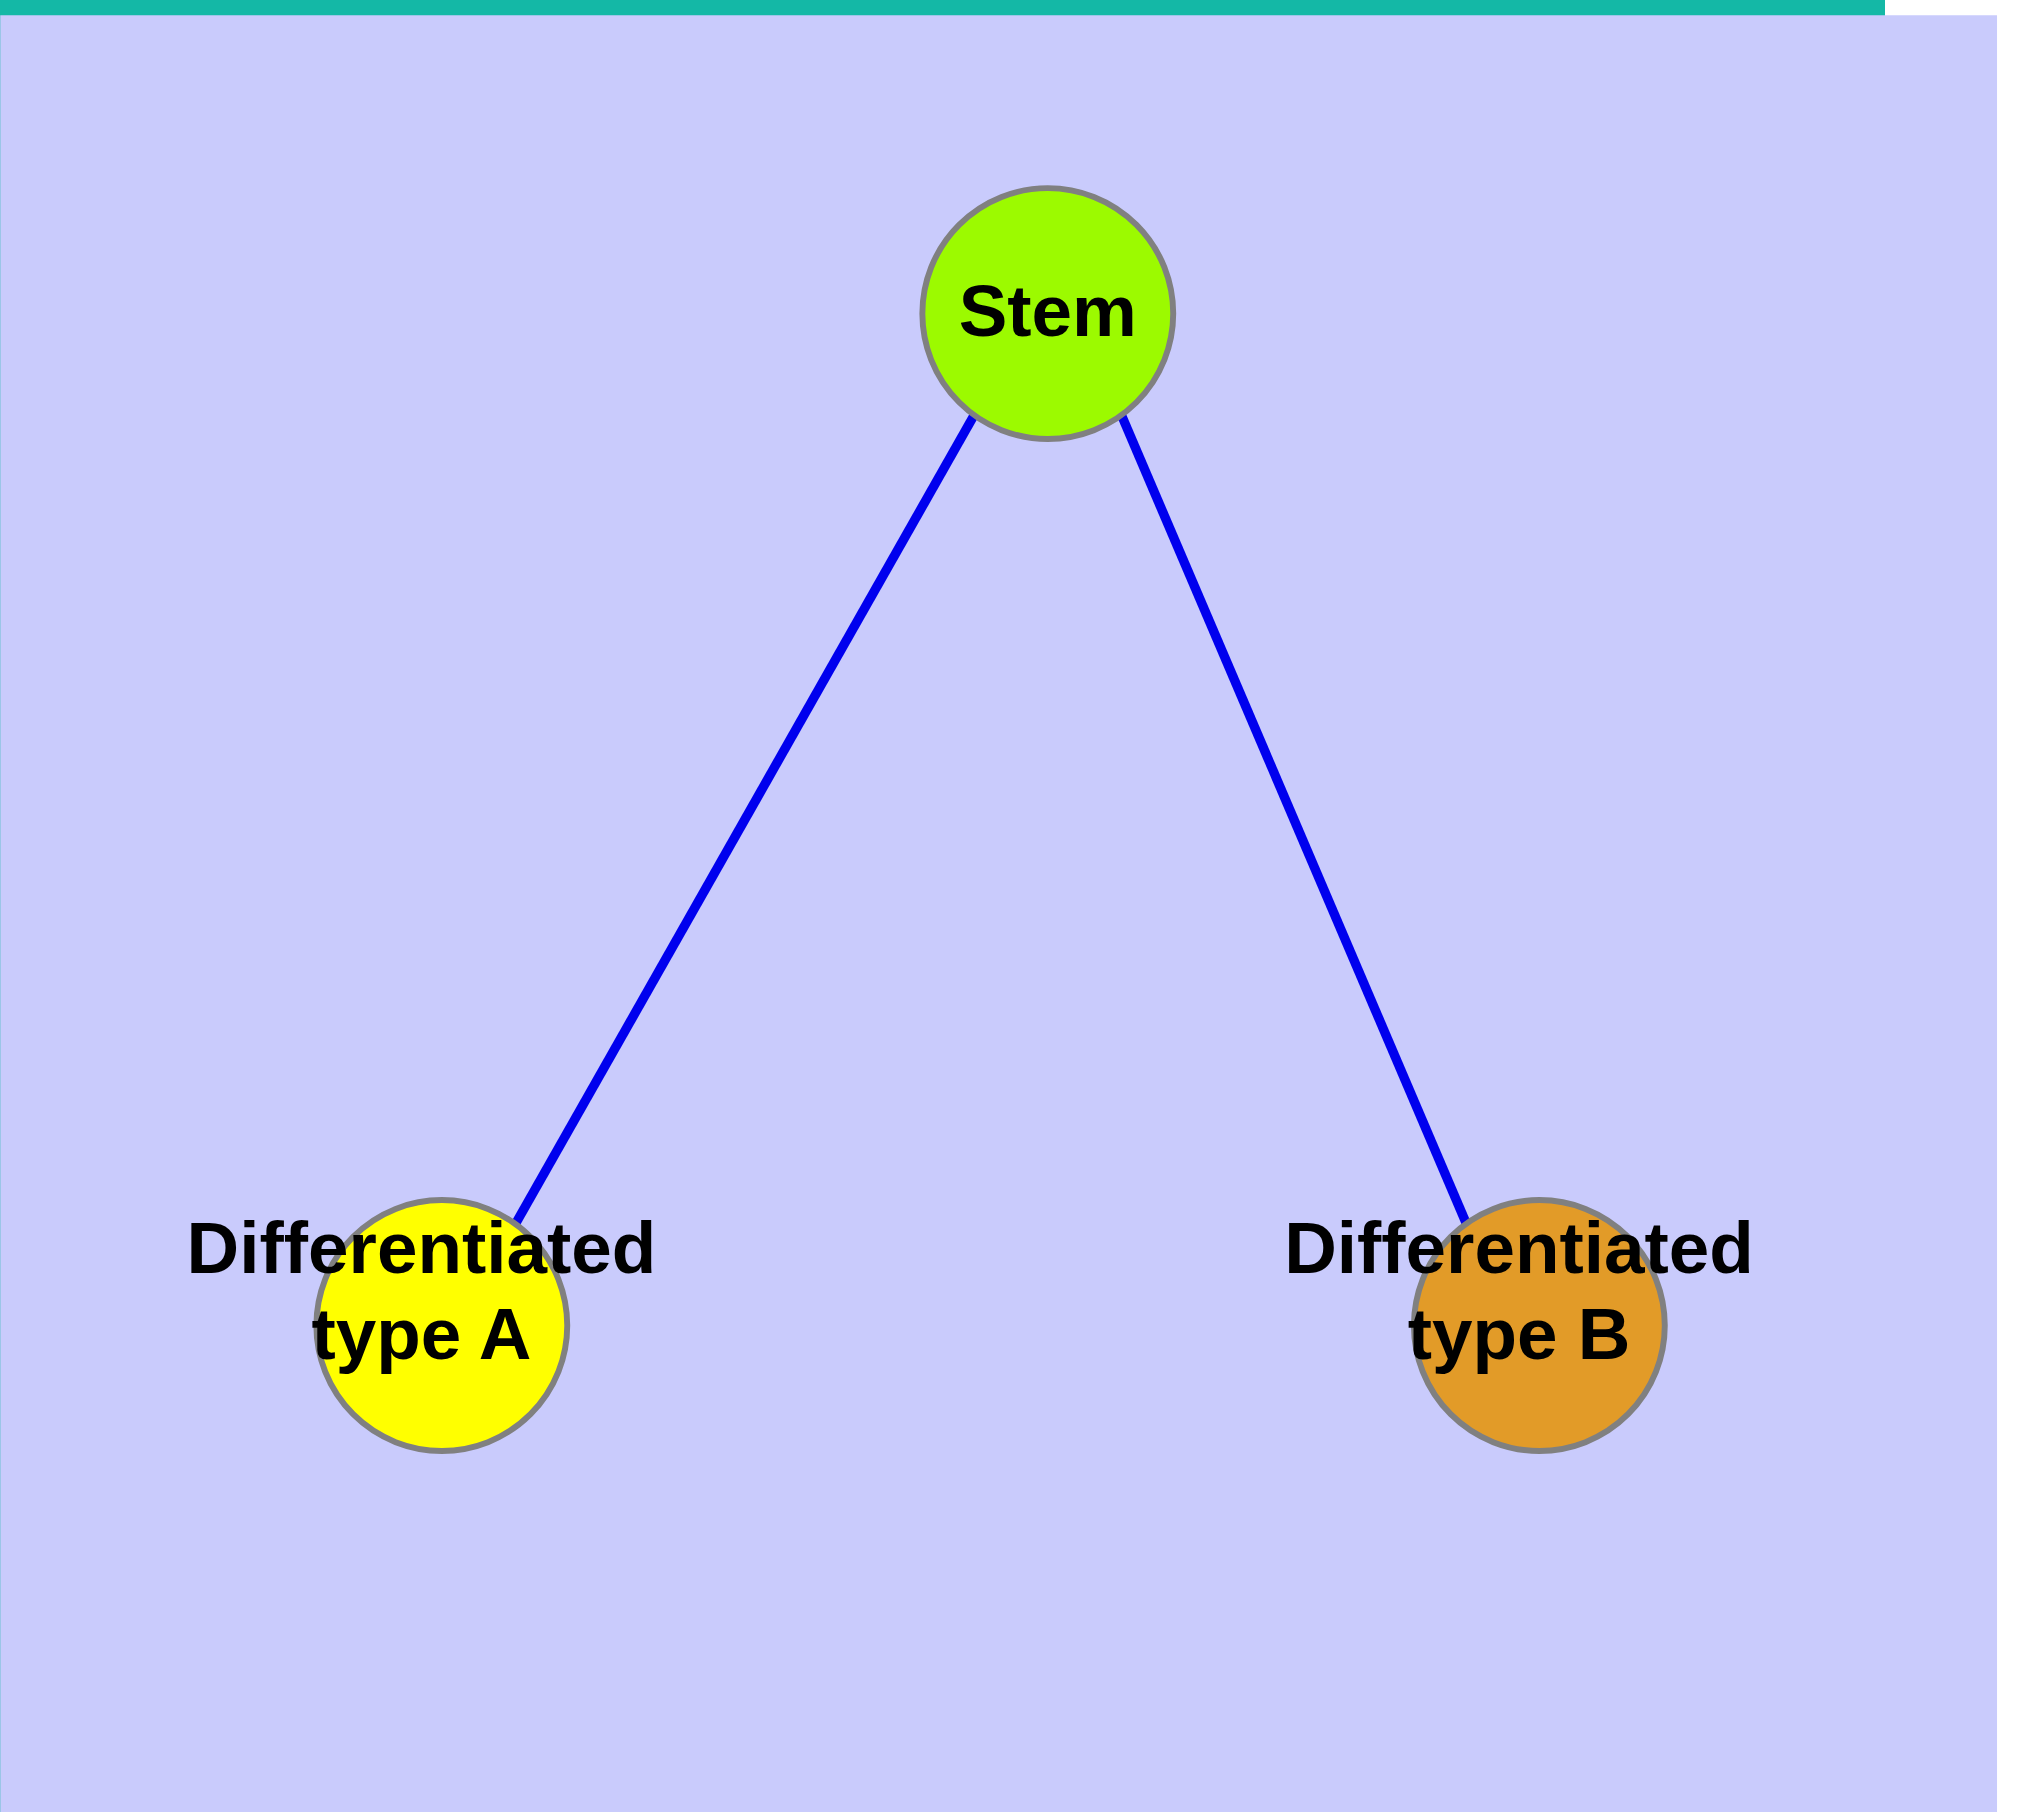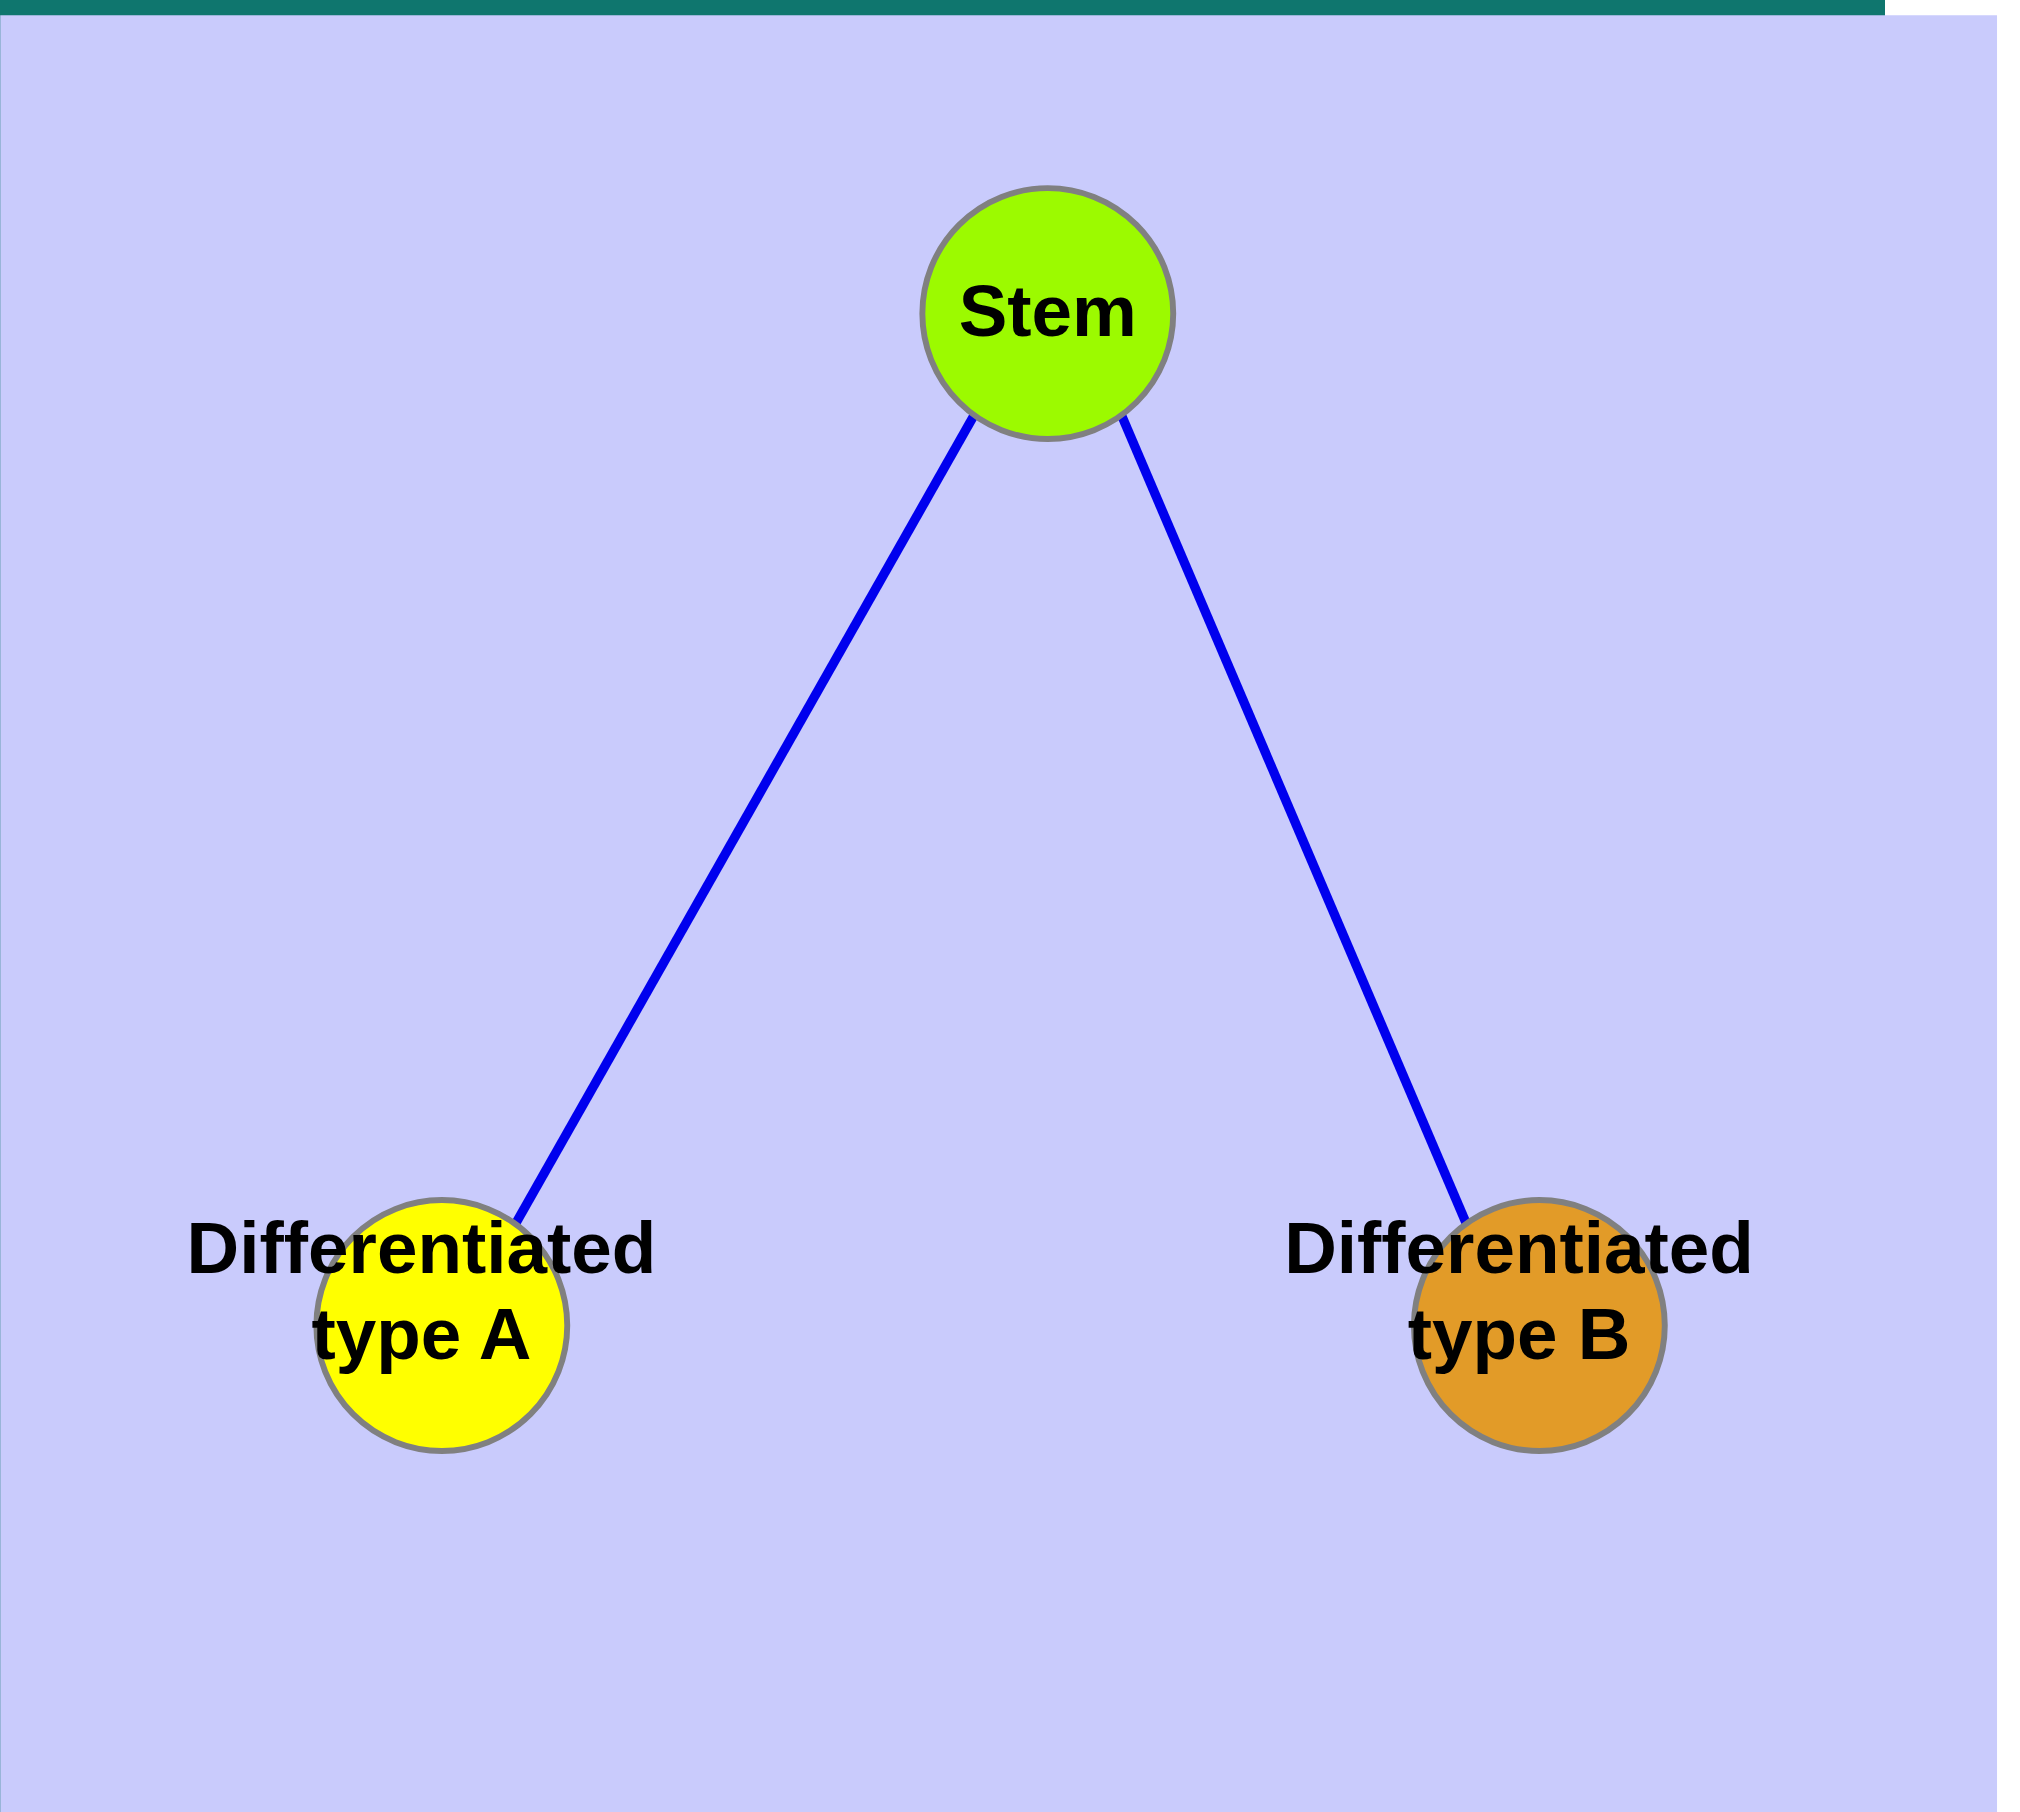--- a/index.html
+++ b/index.html
@@ -31,21 +31,21 @@
     font-family: "Liberation Sans", sans-serif;
     font-weight: bold;
     fill: #000000;
     text-anchor: middle;
     dominant-baseline: middle;
   }
 </style>
 </head>
 <body style="width: 2021px; height: 1812px; background: rgb(255, 255, 255);">
 
-<div id="graph-canvas" style="width: 1885px; height: 1812px; background: #0f766e;">
+<div id="graph-canvas" style="width: 1885px; height: 1812px; background: #14b8a6;">
   <svg id="graph-svg" viewBox="0 0 2384 2138" xmlns="http://www.w3.org/2000/svg">
       <rect x="0" y="18" width="2356" height="2120" fill="#c9cbfc"></rect>
       <g>
         <line x1="1149" y1="490" x2="608" y2="1444" stroke="#0000ee" stroke-width="11" stroke-linecap="butt"></line>
         <line x1="1323" y1="490" x2="1730" y2="1444" stroke="#0000ee" stroke-width="11" stroke-linecap="butt"></line>
       </g>
       <g>
         <g>
           <circle cx="1236" cy="370" r="148" fill="#9cfa00" stroke="#808080" stroke-width="7"></circle>
         </g>

